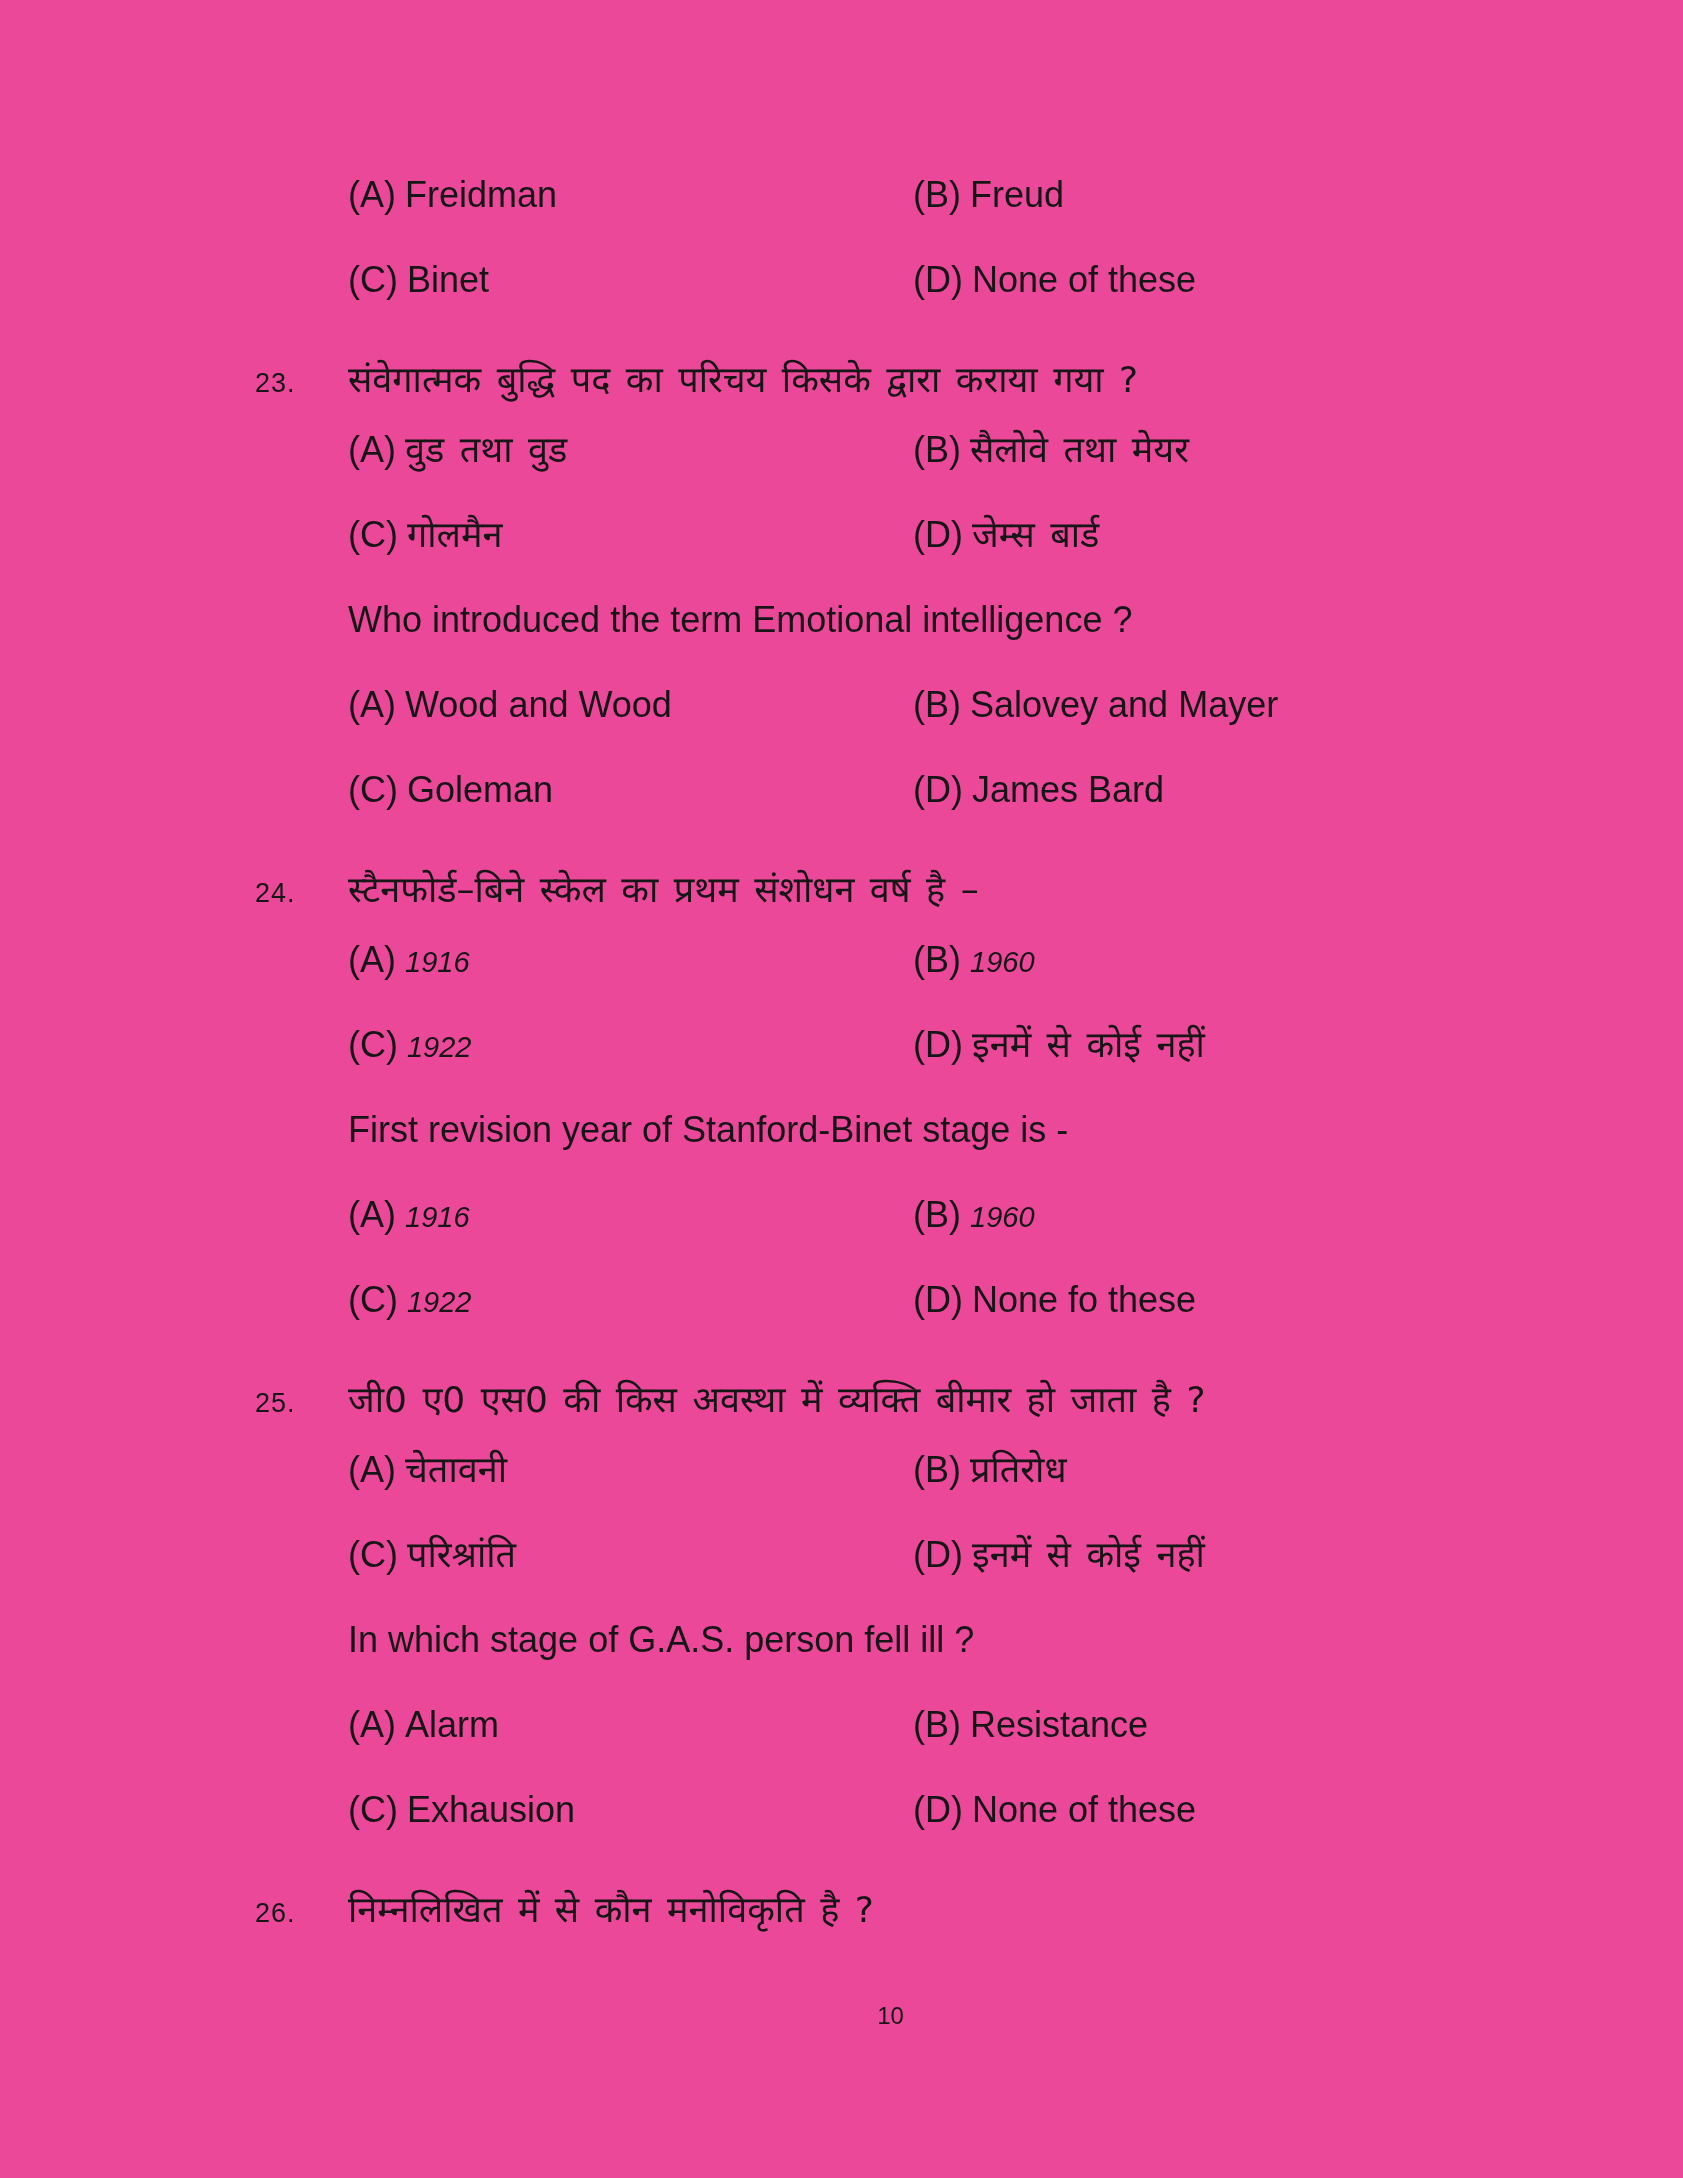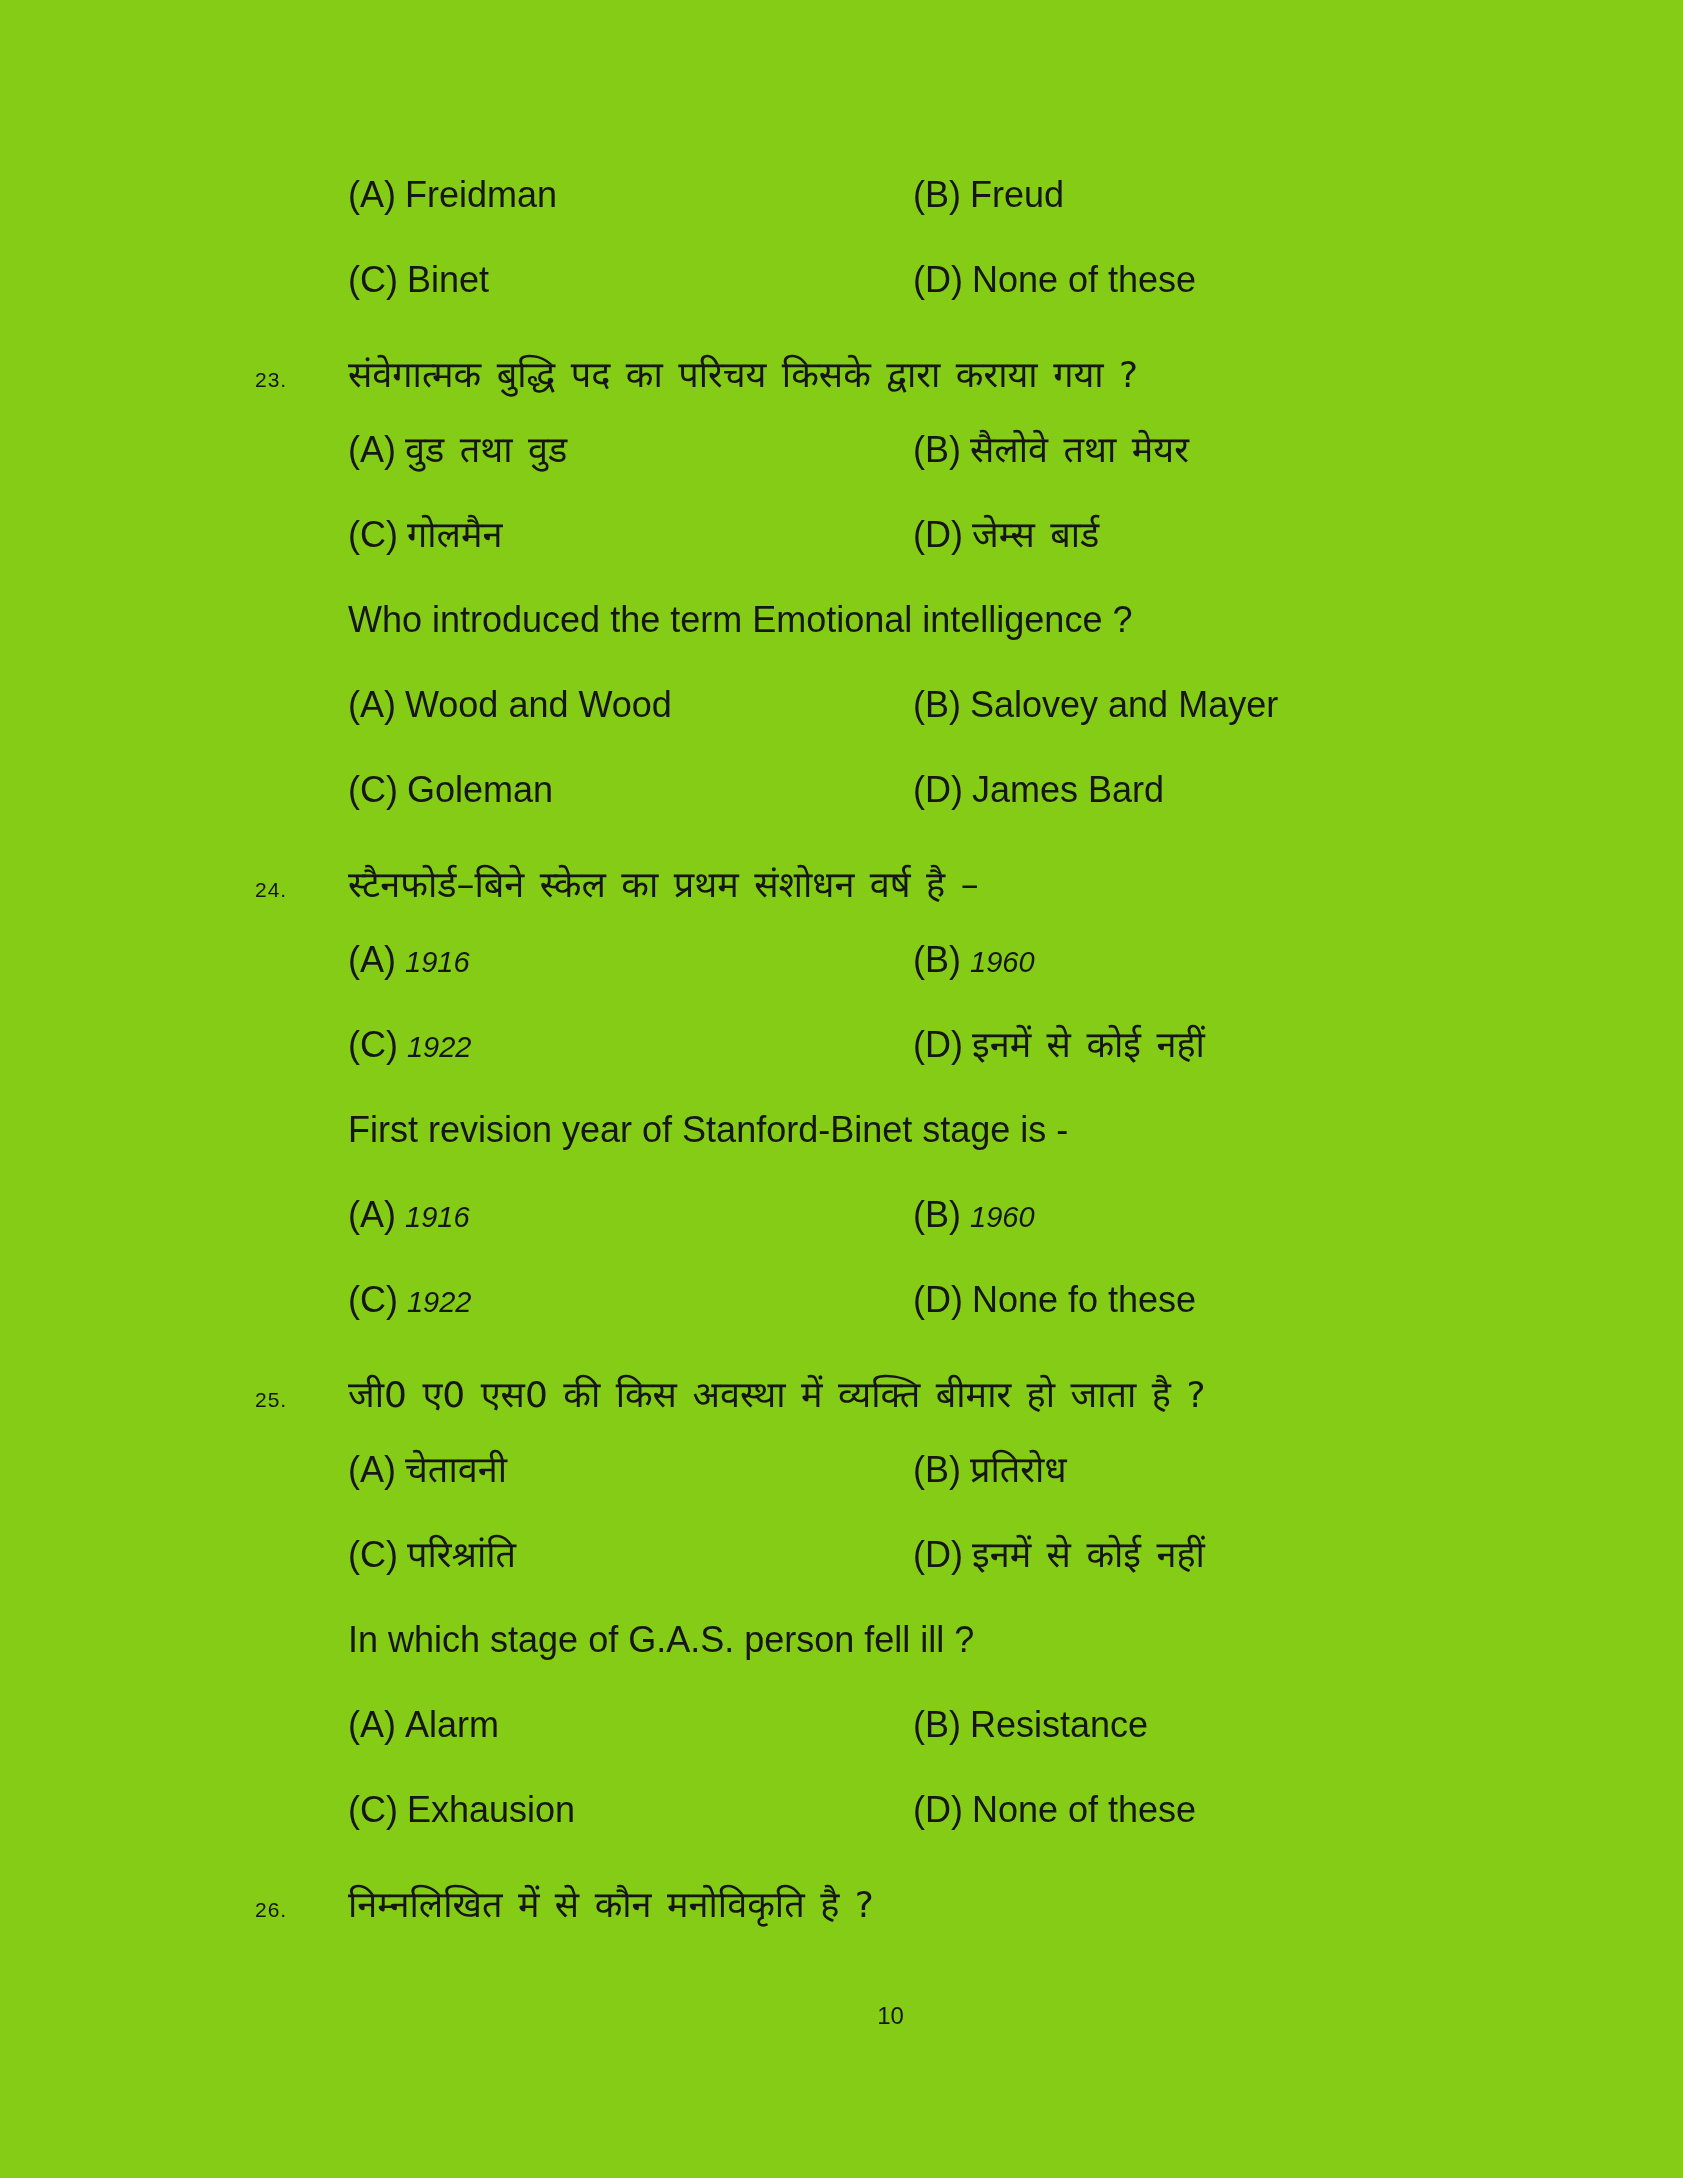--- a/index.html
+++ b/index.html
@@ -7,35 +7,35 @@
     width: 1683px; height: 2178px;
     background: #ffffff;
     color: #161616;
     font-family: "Liberation Sans", "DejaVu Sans", sans-serif;
   }
   .page {
     position: relative;
     width: 1683px; height: 2178px;
     box-sizing: border-box;
     padding-top: 163px;
-    background: #84cc16;
+    background: #ec4899;
     overflow: hidden;
   }
   .row { position: relative; height: 85px; }
   .cell {
     position: absolute; top: 10px;
     white-space: nowrap;
     font-size: 36px; line-height: 1.2;
   }
   .cq { left: 255px; }
   .c2 { left: 348px; }
   .c3 { left: 913px; }
   .qnum {
     display: inline-block; width: 93px;
-    font-size: 21px; letter-spacing: 1px; margin-top: 24px;
+    font-size: 27px; letter-spacing: 1px; margin-top: 24px;
   }
   .opt-label { margin-right: 9px; }
   .hindi { font-family: "DejaVu Sans", sans-serif; word-spacing: 4px; }
   .digits { font-size: 29px; font-style: italic; }
   .page-num {
     position: absolute; top: 2002px; left: 844px; width: 93px;
     text-align: center; font-size: 24px;
   }
 </style>
 </head>

